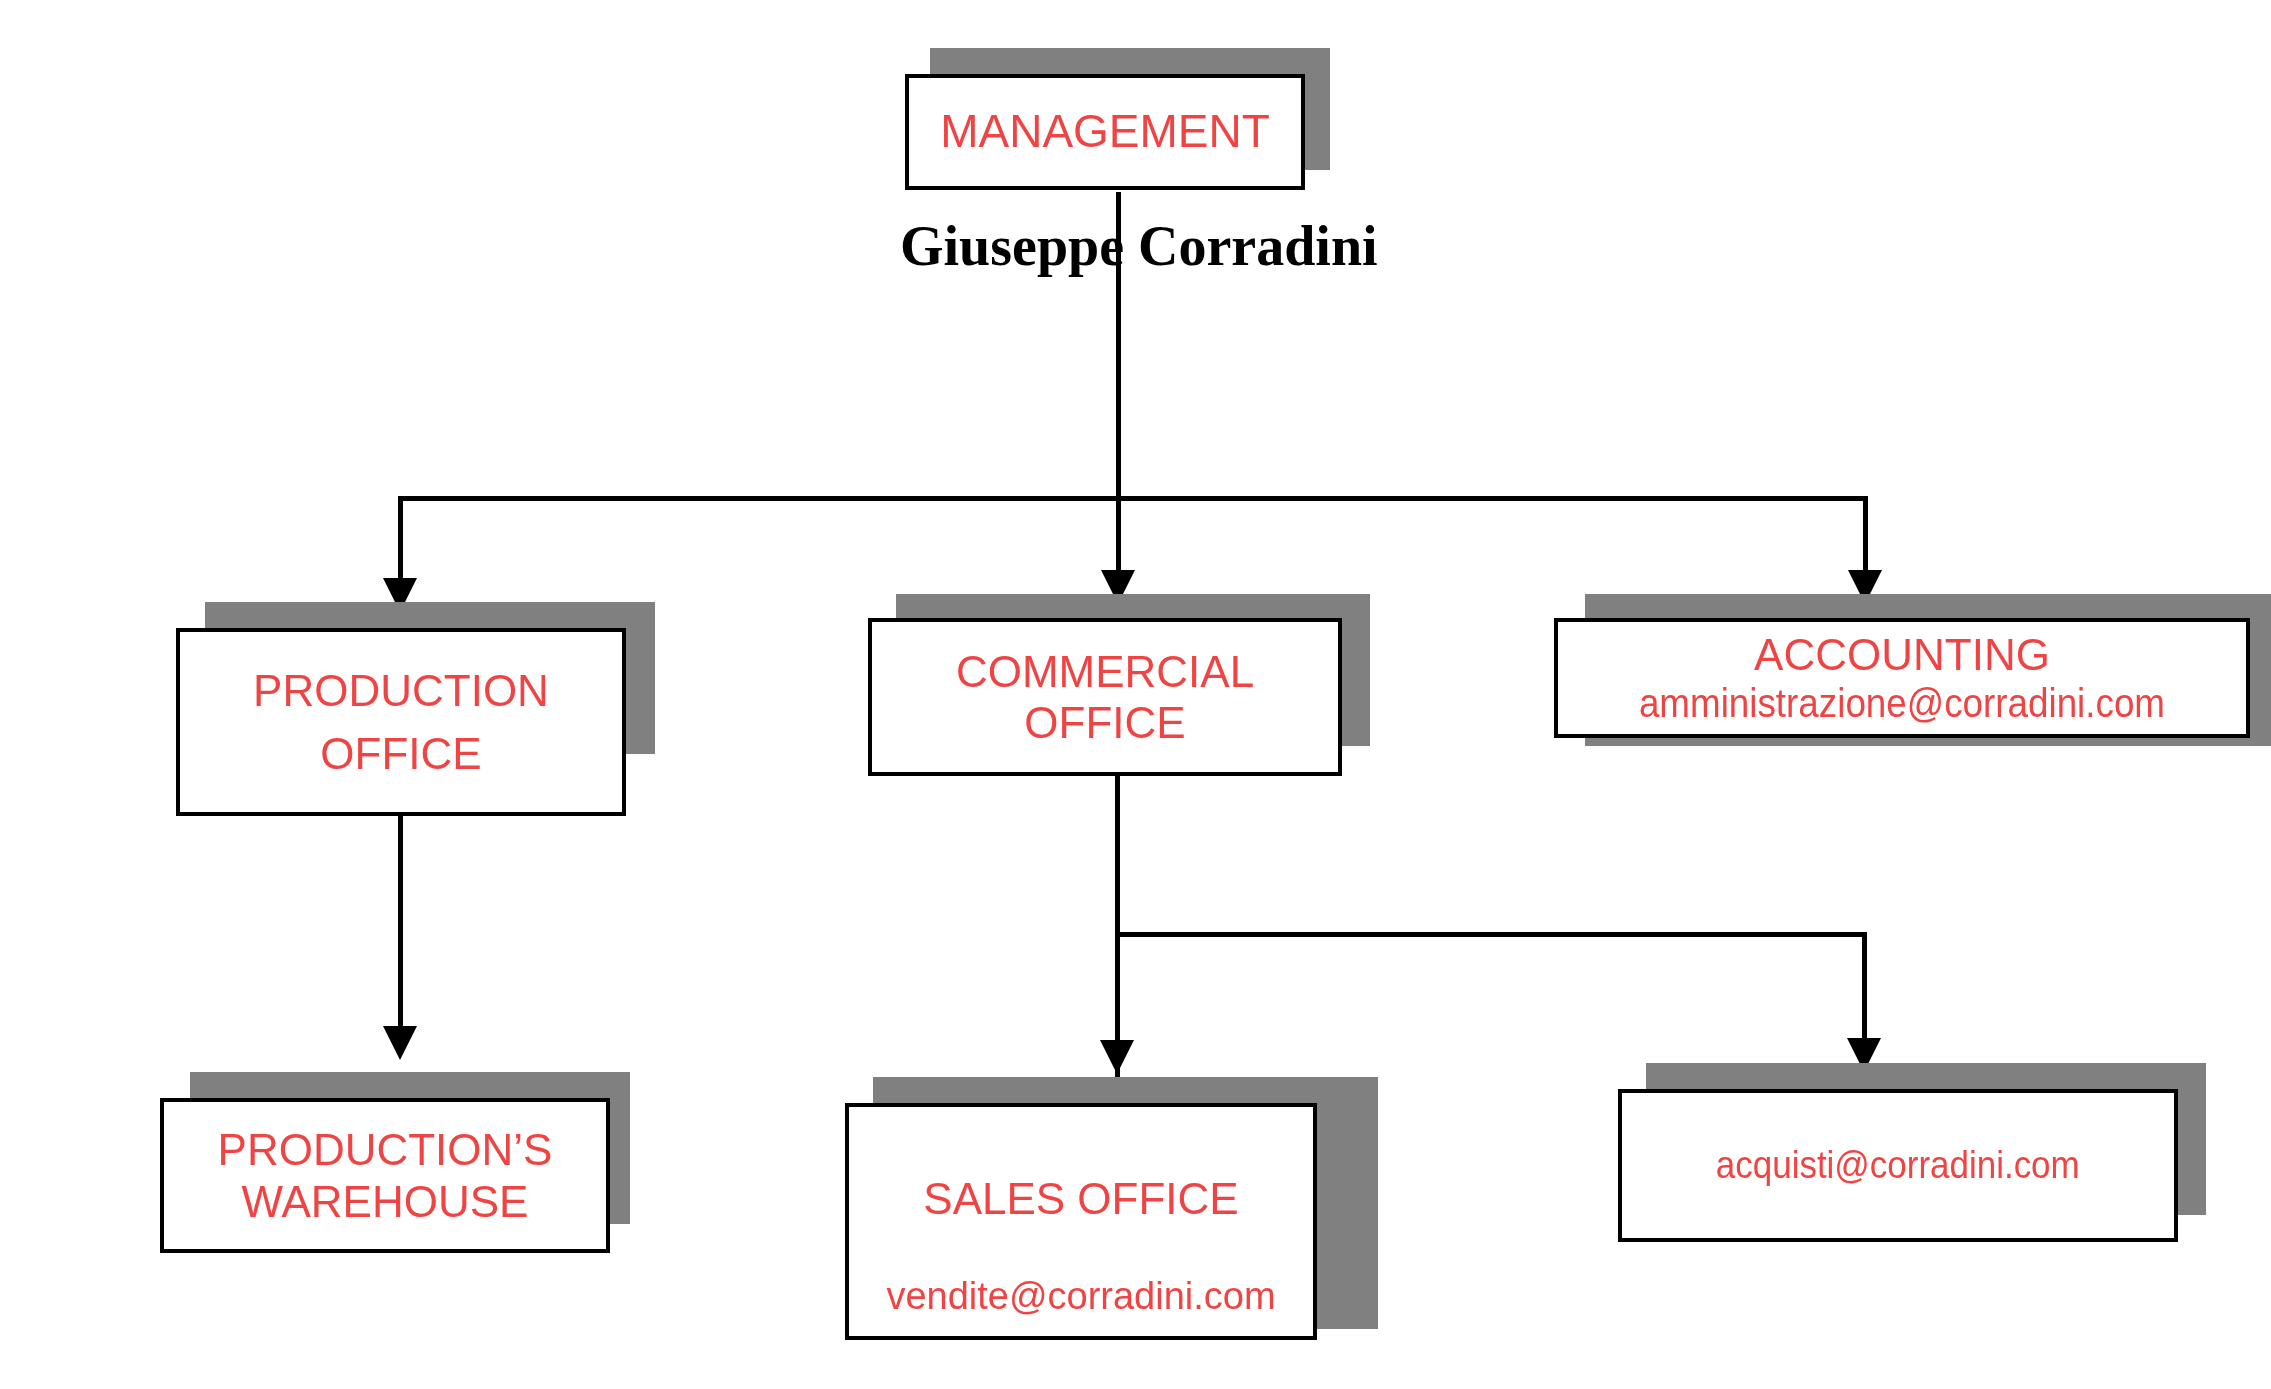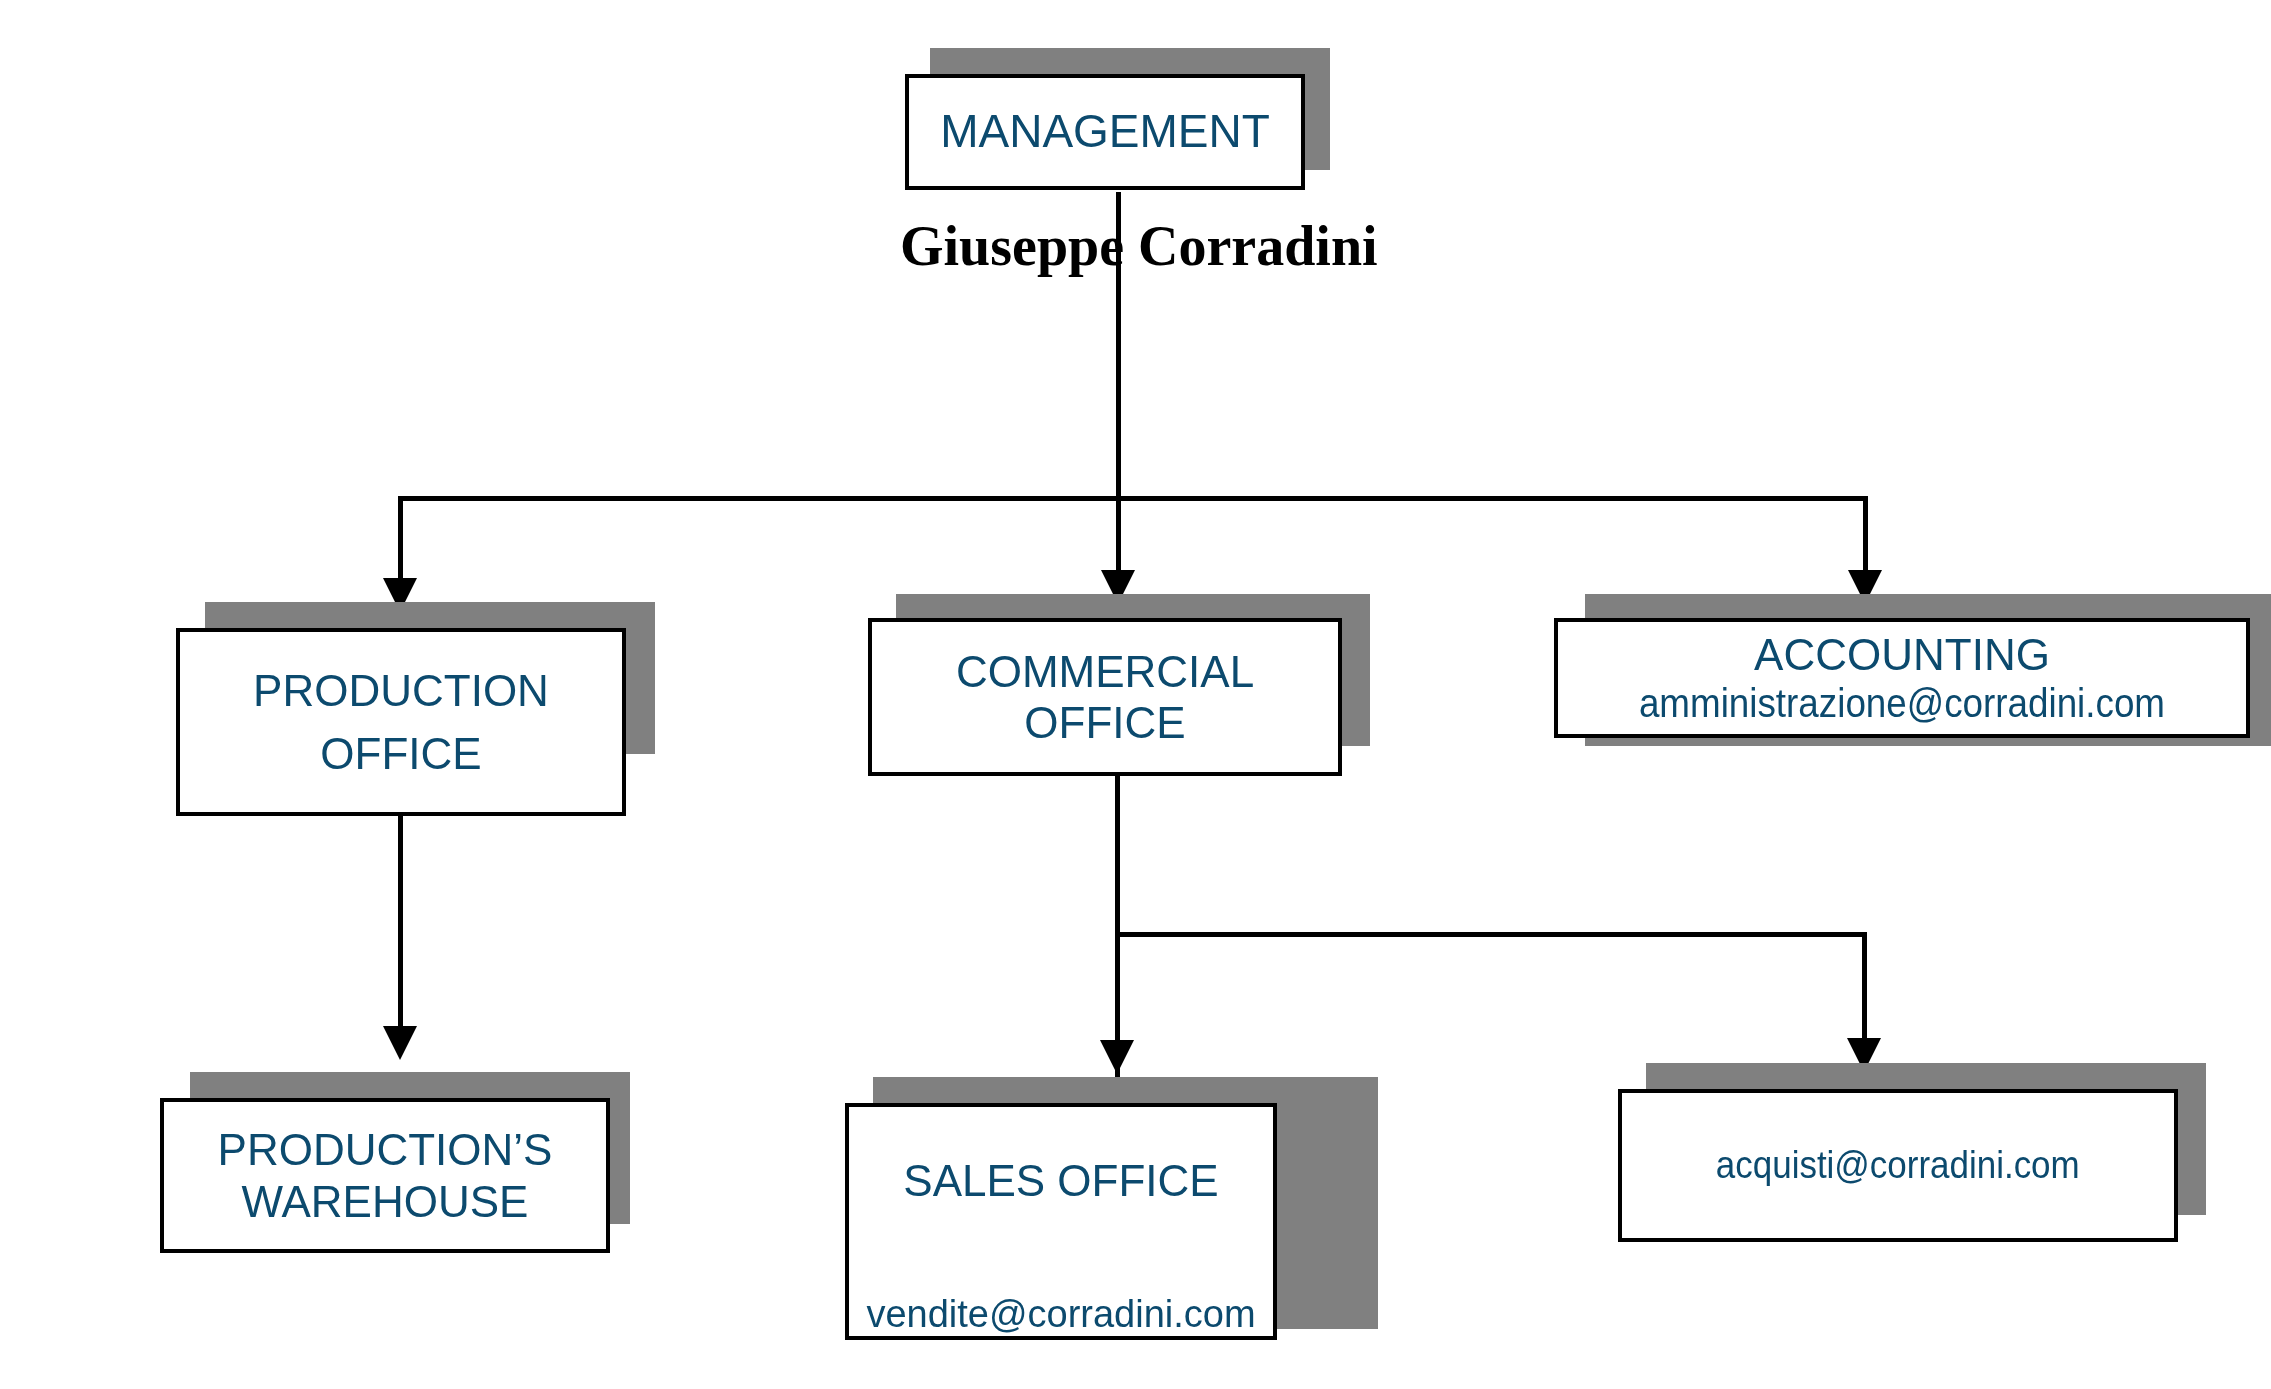--- a/index.html
+++ b/index.html
@@ -31,21 +31,21 @@
     box-sizing: border-box;
     background: #ffffff;
     border: 4px solid #000000;
     z-index: 2;
     display: flex;
     flex-direction: column;
     align-items: center;
     justify-content: center;
     text-align: center;
     line-height: 1.16;
-    color: #0c4a6e;
+    color: #ef4444;
   }
   .node .frame .ttl {
     display: block;
     white-space: nowrap;
   }
   .node .frame .mail {
     display: block;
     white-space: nowrap;
   }
 
@@ -155,21 +155,21 @@
   <div class="node">
     <div class="shadow" style="left:190px; top:1072px; width:440px; height:152px;"></div>
     <div class="frame t-mid" style="left:160px; top:1098px; width:450px; height:155px;">
       <span class="ttl">PRODUCTION’S</span>
       <span class="ttl">WAREHOUSE</span>
     </div>
   </div>
 
   <div class="node">
     <div class="shadow" style="left:873px; top:1077px; width:505px; height:252px;"></div>
-    <div class="frame t-mid" style="left:845px; top:1103px; width:432px; height:237px; justify-content:space-between; padding-top:48px;">
+    <div class="frame t-mid" style="left:845px; top:1103px; width:472px; height:237px; justify-content:center; padding-top:48px;">
       <span class="ttl">SALES OFFICE</span>
       <span class="mail m-std" style="margin-top:50px;">vendite@corradini.com</span>
     </div>
   </div>
 
   <div class="node">
     <div class="shadow" style="left:1646px; top:1063px; width:560px; height:152px;"></div>
     <div class="frame t-mid" style="left:1618px; top:1089px; width:560px; height:153px;">
       <span class="mail m-std cond">acquisti@corradini.com</span>
     </div>

